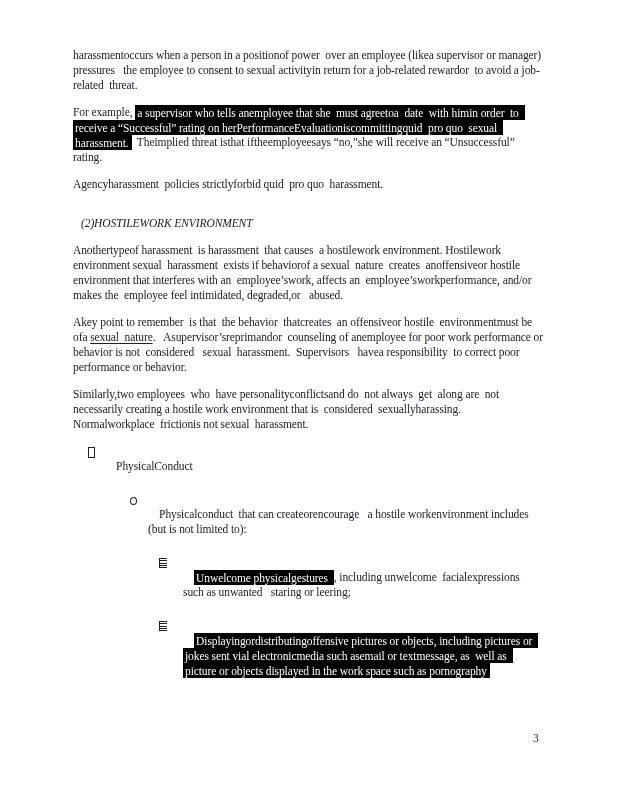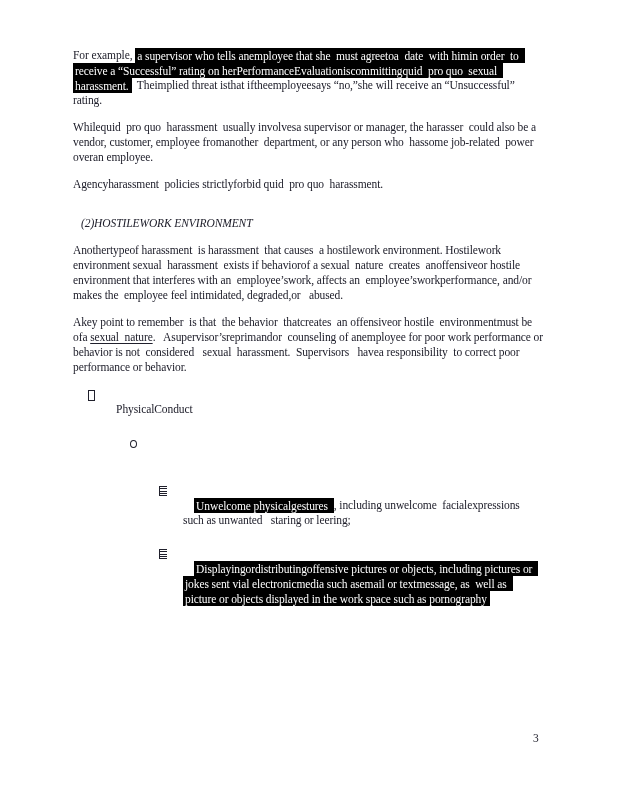--- a/index.html
+++ b/index.html
@@ -48,41 +48,42 @@
     border-left: 1px solid #20202c;
     background: repeating-linear-gradient(to bottom, #20202c 0, #20202c 1px, transparent 1px, transparent 2.3px);
   }
   .page-number { position: absolute; top: 731px; left: 533px; }
 </style>
 </head>
 <body>
 
 <div class="page">
 
+  <p class="para">harassmentoccurs when a person in a positionof power  over an employee (likea supervisor or manager) pressures   the employee to consent to sexual activityin return for a job-related rewardor  to avoid a job-related  threat.</p>
 
   <p class="para"><span>For example, </span><span class="hl">a supervisor who tells anemployee that she  must agreetoa  date  with himin order  to receive a “Successful” rating on herPerformanceEvaluationiscommittingquid  pro quo  sexual harassment.</span><span>  Theimplied threat isthat iftheemployeesays “no,”she will receive an “Unsuccessful” rating.</span></p>
 
-  <p class="para">Whilequid  pro quo  harassment  usually involvesa supervisor or manager, the harasser  could also be a vendor, customer, employee fromanother  department, or any person who  hassome job-related  power overan employee.</p>
 
   <p class="para">Agencyharassment  policies strictlyforbid quid  pro quo  harassment.</p>
 
   <p class="heading">(2)HOSTILEWORK ENVIRONMENT</p>
 
   <p class="para">Anothertypeof harassment  is harassment  that causes  a hostilework environment. Hostilework environment sexual  harassment  exists if behaviorof a sexual  nature  creates  anoffensiveor hostile environment that interferes with an  employee’swork, affects an  employee’sworkperformance, and/or makes the  employee feel intimidated, degraded,or   abused.</p>
 
   <p class="para"><span>Akey point to remember  is that  the behavior  thatcreates  an offensiveor hostile  environmentmust be ofa </span><span class="ul">sexual  nature</span><span>.   Asupervisor’sreprimandor  counseling of anemployee for poor work performance or behavior is not  considered   sexual  harassment.  Supervisors   havea responsibility  to correct poor performance or behavior.</span></p>
 
+  <p class="para">Similarly,two employees  who  have personalityconflictsand do  not always  get  along are  not necessarily creating a hostile work environment that is  considered  sexuallyharassing.   Normalworkplace  frictionis not sexual  harassment.</p>
 
 
   <div class="li l1">
     <span class="bullet-box"></span><span>PhysicalConduct</span>
   </div>
 
   <div class="li l2">
-    <span class="bullet-circle"></span>
+    <span class="bullet-circle"></span><span>Physicalconduct  that can createorencourage   a hostile workenvironment includes (but is not limited to):</span>
   </div>
 
 
   <div class="li l3">
     <span class="bullet-stripes"></span><span class="hl">Unwelcome physicalgestures </span><span>, including unwelcome  facialexpressions such as unwanted   staring or leering;</span>
   </div>
 
   <div class="li l3">
     <span class="bullet-stripes"></span><span class="hl">Displayingordistributingoffensive pictures or objects, including pictures or jokes sent vial electronicmedia such asemail or textmessage, as  well as picture or objects displayed in the work space such as pornography</span><span></span>
   </div>

